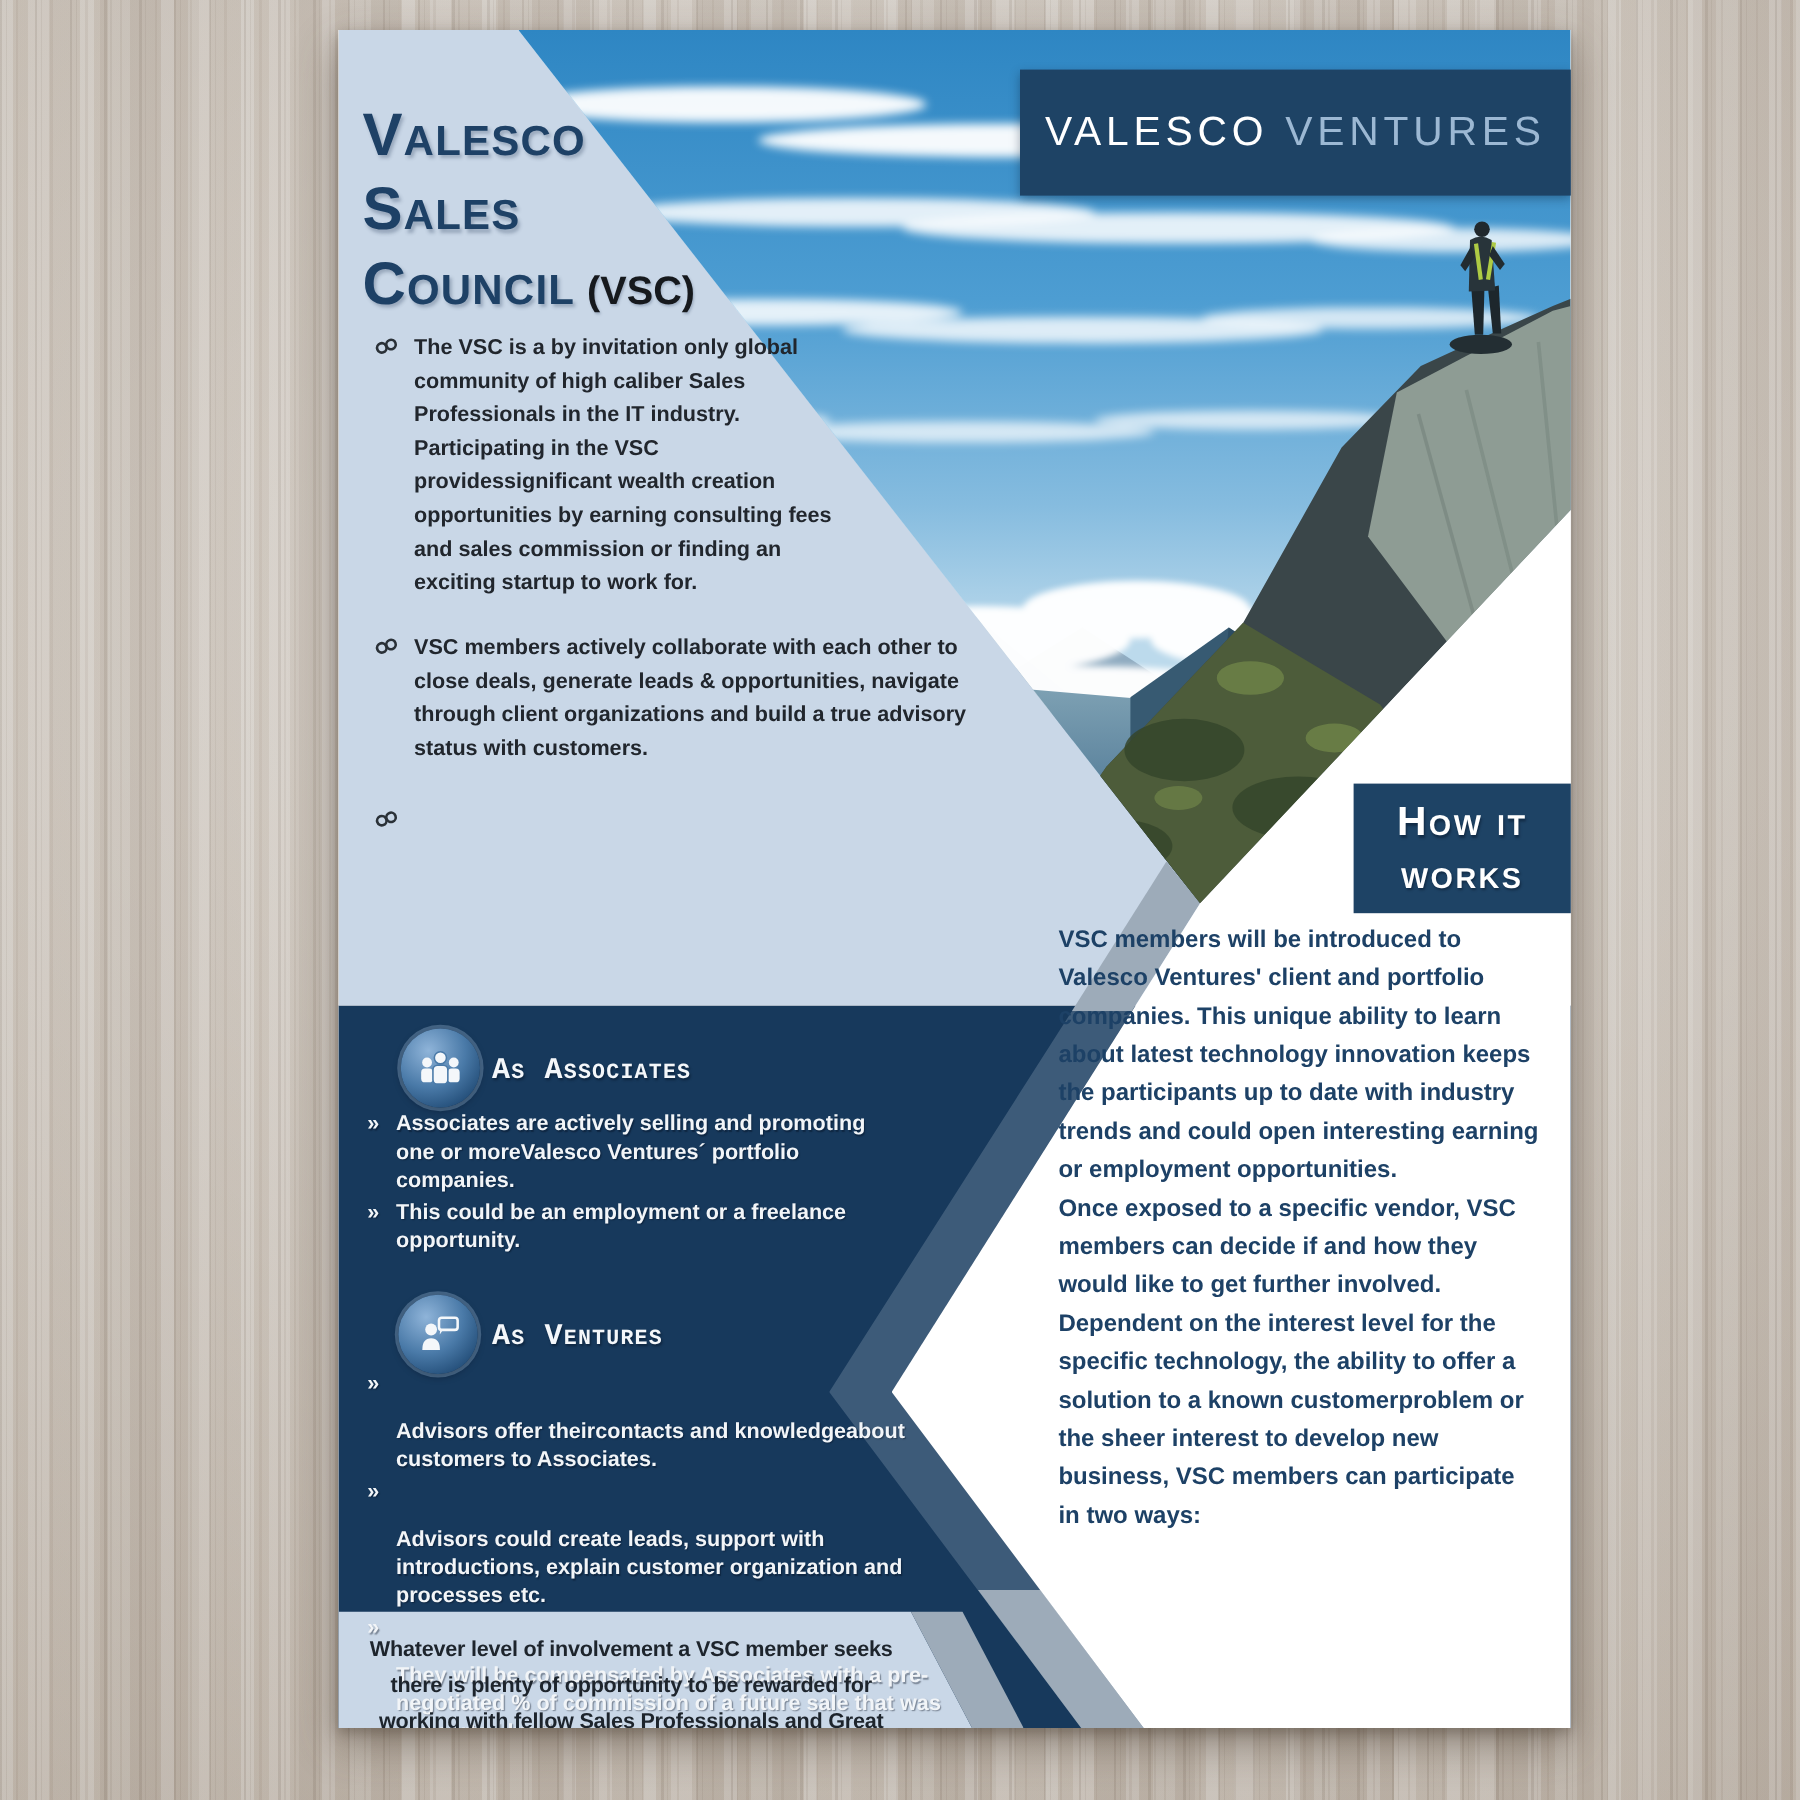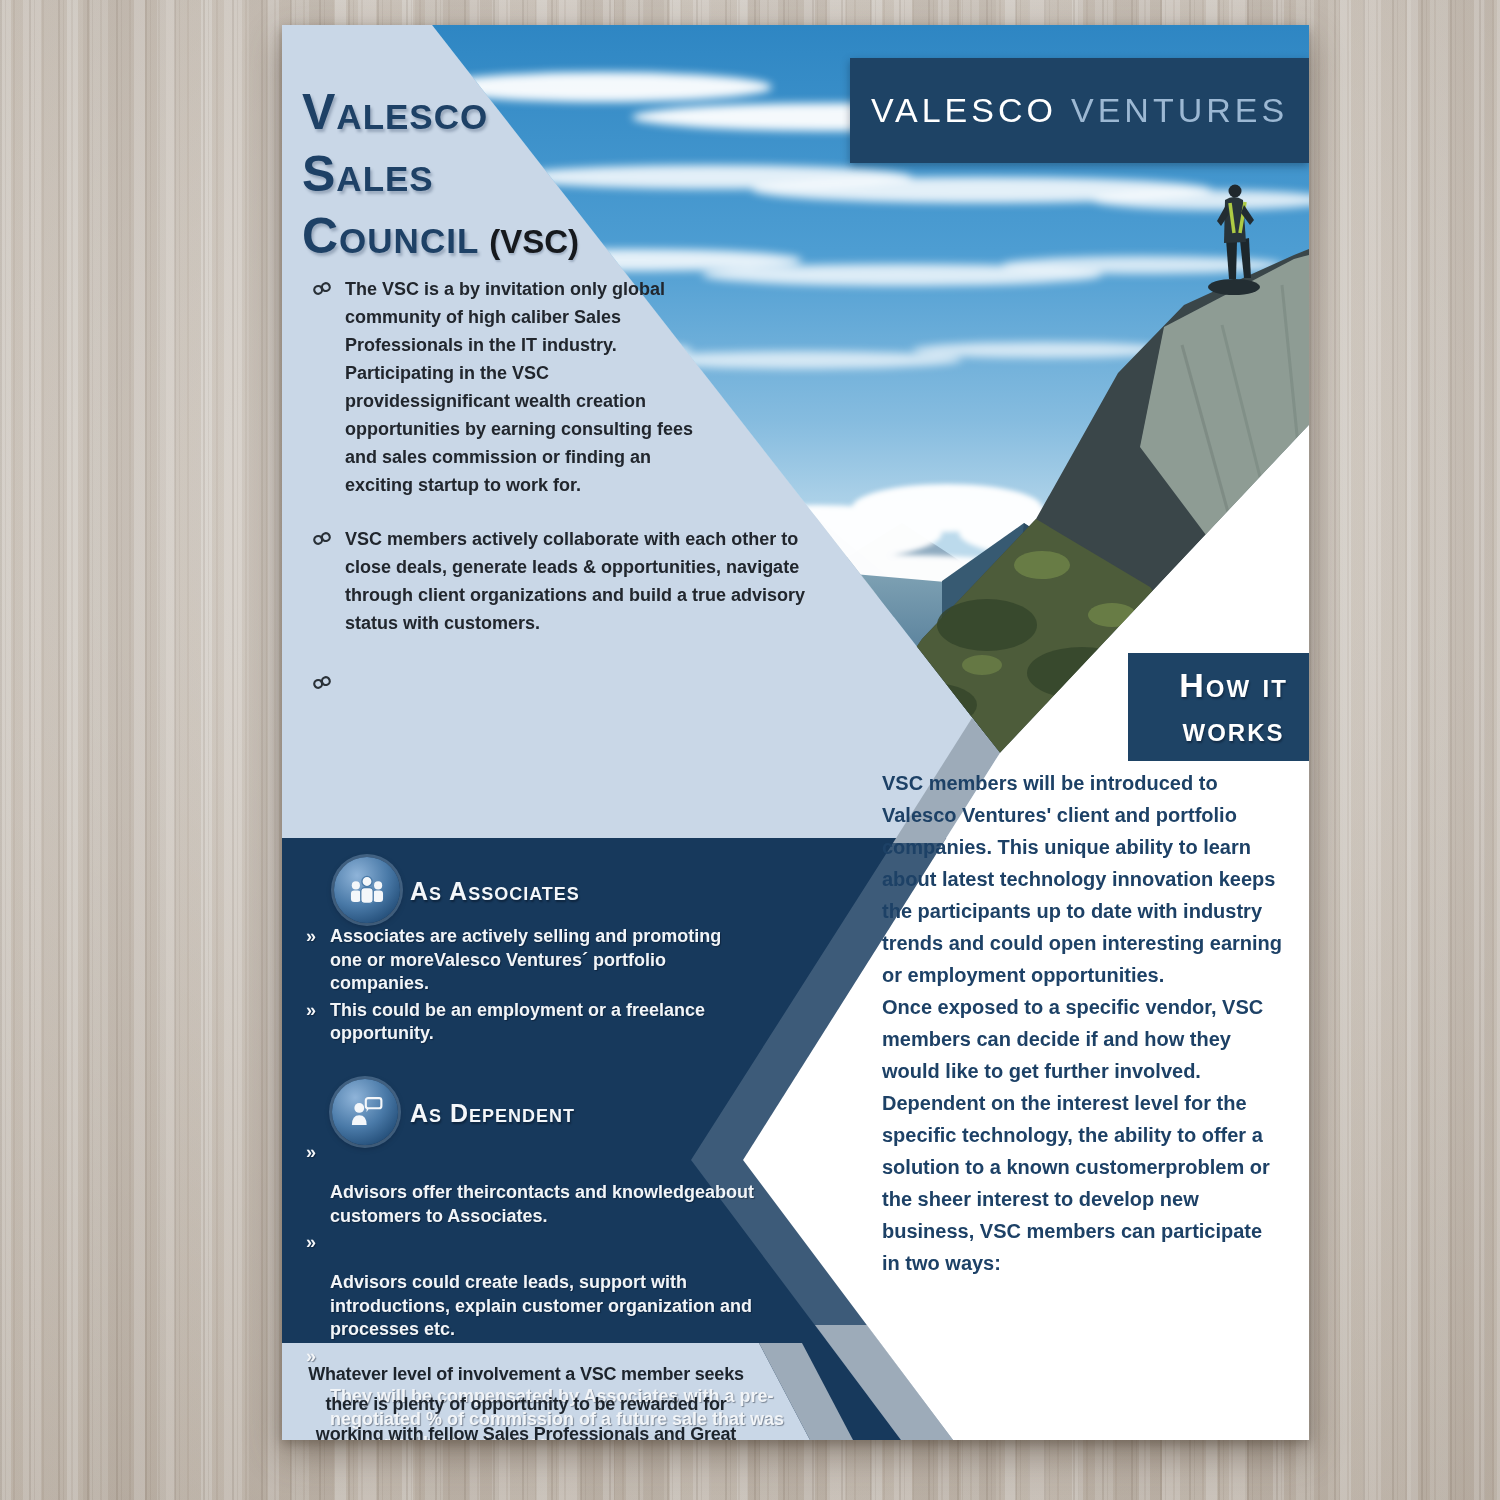--- a/index.html
+++ b/index.html
@@ -56,36 +56,36 @@
   .intro-list li:nth-child(2) .txt{max-width:470px;}
   .intro-list li:nth-child(3) .txt{max-width:480px;margin-top:6px;}
   
   .badge{position:absolute;width:66px;height:66px;border-radius:50%;
     background:radial-gradient(circle at 35% 28%, #8fb4d9, #4a7aa8 48%, #27527d 78%, #1b3d60);
     box-shadow:0 0 0 3px rgba(150,180,210,0.35), 0 2px 6px rgba(0,10,25,0.5);
     display:flex;align-items:center;justify-content:center;}
   .badge.assoc{left:52px;top:832px;}
   .badge.adv{left:50px;top:1054px;}
   .sec-head{position:absolute;margin:0;color:#f4f7fa;font-variant:small-caps;font-weight:bold;
-    font-size:25px;letter-spacing:1px;text-shadow:1px 2px 2px rgba(0,10,25,0.45);}
+    font-size:25px;letter-spacing:1px;text-shadow:1px 2px 2px rgba(0,10,25,0.45);font-family:Liberation Mono, monospace;}
   .sec-head.assoc{left:128px;top:852px;}
   .sec-head.adv{left:128px;top:1074px;}
   .navy-list{position:absolute;margin:0;padding:0;list-style:none;color:#f2f5f8;font-weight:bold;
     font-size:18px;line-height:23.5px;text-shadow:1px 1px 1px rgba(0,10,25,0.4);}
   .navy-list li{display:flex;gap:10px;margin-bottom:3px;}
   .navy-list .mk{flex:0 0 14px;}
   .assoc-list{left:24px;top:900px;}
   .assoc-list .txt{max-width:400px;}
   .adv-list{left:24px;top:1116px;}
   .adv-list .txt{max-width:480px;margin-top:40px;}
   
   .footer-note{position:absolute;left:18px;top:1334px;width:452px;text-align:center;
     color:#1d242c;font-weight:bold;font-size:18px;line-height:30px;letter-spacing:-0.2px;}
   
-  .how-box{position:absolute;left:846px;top:628px;width:211px;height:108px;background:var(--navy_box);
+  .how-box{position:absolute;left:846px;top:628px;width:181px;height:108px;background:var(--navy_box);
     display:flex;flex-direction:column;align-items:center;justify-content:center;
     color:#ffffff;font-variant:small-caps;font-weight:bold;font-size:34px;line-height:44px;
     letter-spacing:2px;text-shadow:1px 2px 2px rgba(0,10,25,0.4);}
   
   .right-col{position:absolute;left:600px;top:742px;width:403px;text-align:left;
     color:var(--right_text);font-weight:bold;font-size:20px;line-height:32px;}
   .right-col p{margin:0;}
 </style>
 </head>
 <body>
@@ -254,21 +254,21 @@
     </ul>
 
     <div class="badge adv">
       <svg width="40" height="36" viewBox="0 0 24 22" fill="#f4f7fa">
         <circle cx="8.5" cy="8.5" r="3"></circle>
         <path d="M4,19 q0,-6 4.5,-6 q4.5,0 4.5,6 z"></path>
         <rect x="12.5" y="2.5" width="9.5" height="6.2" rx="1.4" fill="none" stroke="#f4f7fa" stroke-width="1.3"></rect>
         <path d="M14.5,8.7 l-1.6,2.4 l0.2,-2.4 z"></path>
       </svg>
     </div>
-    <h2 class="sec-head adv">As Dependent</h2>
+    <h2 class="sec-head adv">As Ventures</h2>
     <ul class="navy-list adv-list">
       <li>
           <span class="mk">»</span>
           <span class="txt">Advisors offer theircontacts and knowledgeabout customers to Associates.</span>
         </li>
       <li>
           <span class="mk">»</span>
           <span class="txt">Advisors could create leads, support with introductions, explain customer organization and processes etc.</span>
         </li>
       <li>

